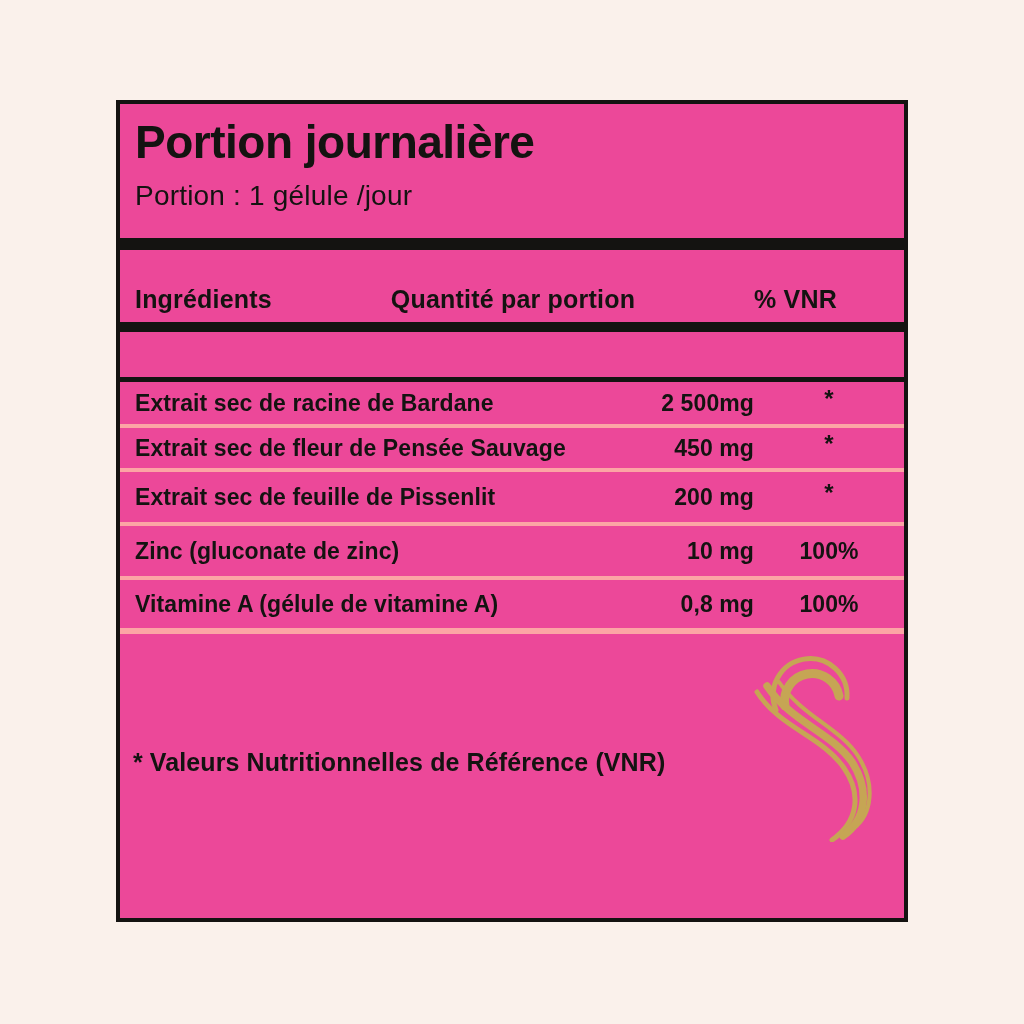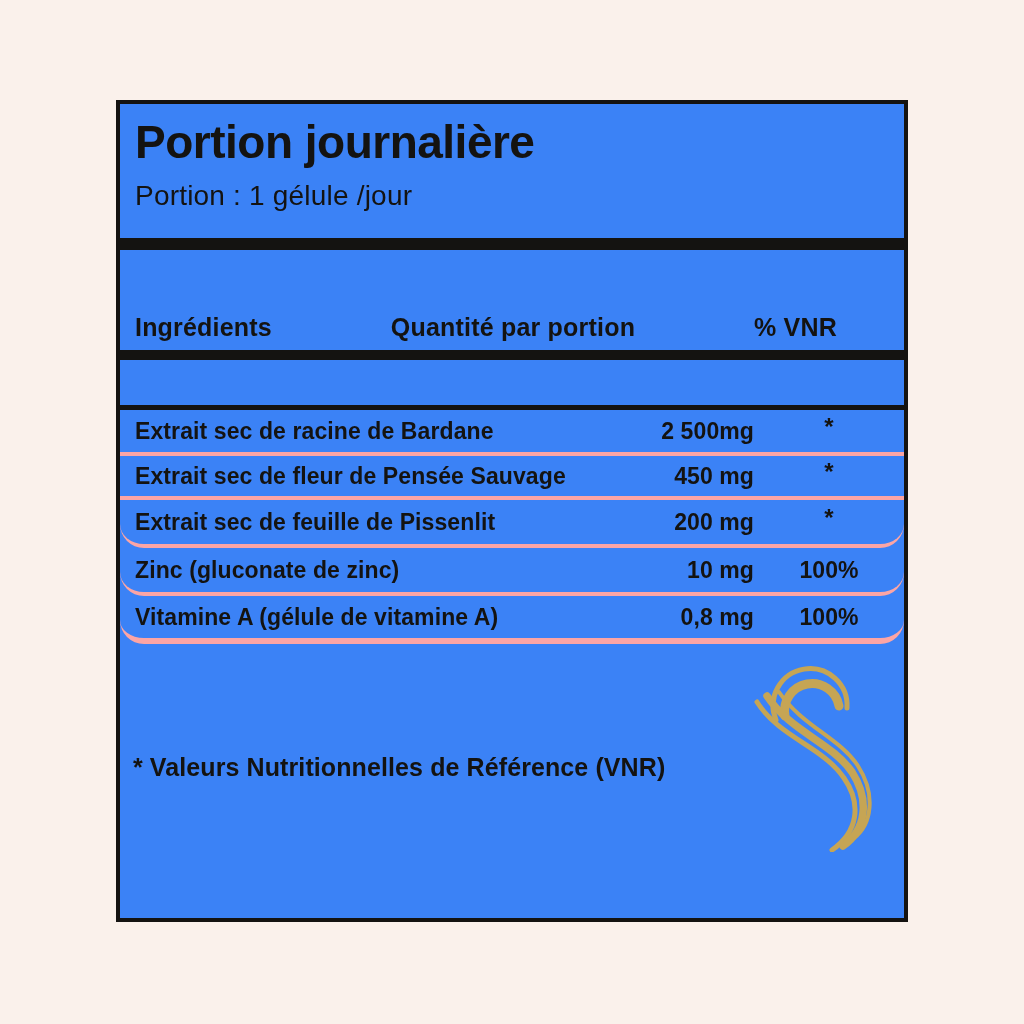--- a/index.html
+++ b/index.html
@@ -8,21 +8,21 @@
     background:#faf1eb;
     font-family:"Liberation Sans", sans-serif;
     color:#141311;
     position:relative;
     overflow:hidden;
   }
   .panel{
     position:absolute;
     left:116px; top:100px;
     width:792px; height:822px;
-    background:#3b82f6;
+    background:#ec4899;
     border:4px solid #141311;
     box-sizing:border-box;
     display:flex;
     flex-direction:column;
   }
   
   .head{
     height:134px;
     box-sizing:border-box;
     padding:14px 16px 0 15px;
@@ -41,21 +41,21 @@
     font-weight:400;
     letter-spacing:0.2px;
     color:#141311;
   }
   
   .bar{background:#141311;flex:none;}
   .bar-a{height:12px;}
   .bar-b{height:10px;}
   
   .colhead{
-    height:100px;
+    height:72px;
     box-sizing:border-box;
     display:grid;
     grid-template-columns:auto 1fr 150px;
     align-items:end;
     padding:0 0 8px 15px;
     font-size:25px;
     font-weight:700;
     letter-spacing:0.2px;
   }
   .colhead .c-mid{text-align:center;}
@@ -77,21 +77,21 @@
     font-weight:700;
     letter-spacing:0.1px;
     border-bottom:4px solid #fca5a5;
     flex:none;
   }
   .row .qty{text-align:right;}
   .row .vnr{text-align:center;}
   .row .vnr.star{font-size:24px;transform:translateY(-4px);}
   .h46{height:46px;}
   .h58{height:44px;}
-  .h54{height:48px;border-radius:26px;}
+  .h54{height:54px;}
   .row-last{border-bottom-width:6px;}
   
   .foot{
     flex:1;
     position:relative;
     display:flex;
     align-items:center;
   }
   .footnote{
     margin:0 0 28px 13px;

